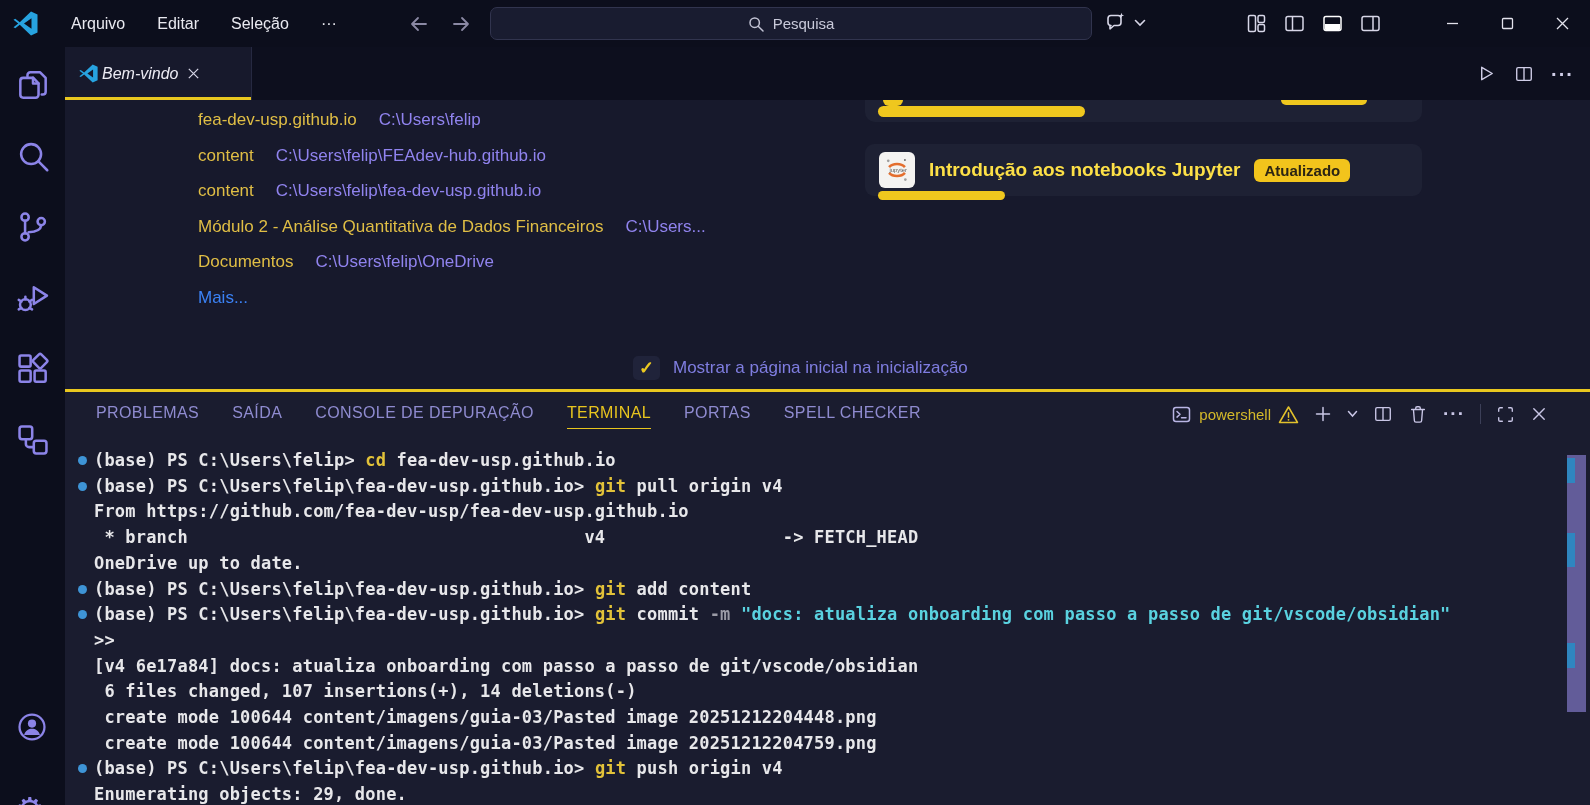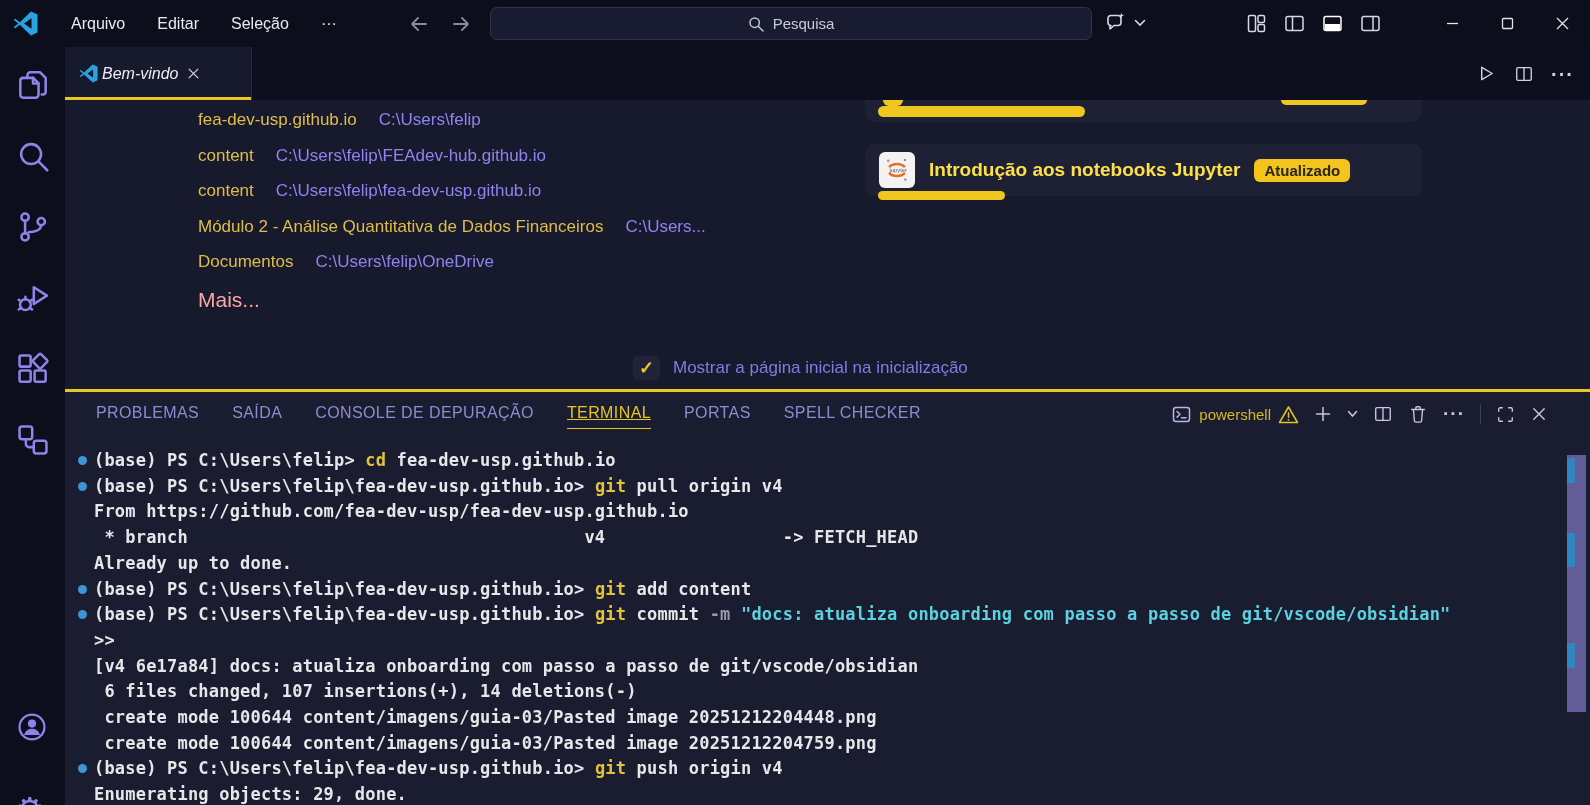--- a/index.html
+++ b/index.html
@@ -42,21 +42,21 @@
   .tab-label{color:#ecebf4;font-size:16px;font-style:italic;white-space:nowrap;}
   .tab-close{margin-left:4px;width:15px;height:15px;}
   .editor-actions{position:absolute;right:16px;top:0;height:53px;display:flex;align-items:center;gap:17px;}
   .ea-more{color:#d0cee8;font-size:20px;font-weight:bold;letter-spacing:1px;line-height:10px;}
 
   
   .welcome{position:absolute;top:53px;left:0;right:0;height:289px;overflow:hidden;}
   .recent-row{position:absolute;left:133px;display:flex;gap:22px;font-size:17px;white-space:nowrap;}
   .recent-name{color:#e0be45;cursor:pointer;}
   .recent-path{color:#9083ee;}
-  .more-link{position:absolute;left:133px;top:188px;font-size:21px;color:#fca5a5;cursor:pointer;text-align:center;}
+  .more-link{position:absolute;left:133px;top:188px;font-size:17px;color:#3b82f6;cursor:pointer;text-align:center;}
 
   .card{position:absolute;left:800px;width:557px;background:#1e2134;}
   .card1{top:0;height:22px;border-radius:0 0 10px 10px;}
   .c1-icon{position:absolute;left:18px;top:0;width:20px;height:6px;background:#efc71e;border-radius:0 0 8px 8px;}
   .c1-progress{position:absolute;left:13px;top:6px;width:207px;height:11px;background:#efc71e;border-radius:6px;}
   .c1-badge{position:absolute;left:416px;top:0;width:86px;height:5px;background:#efc71e;border-radius:0 0 5px 5px;}
   .card2{top:44px;height:52px;border-radius:9px;display:flex;align-items:center;padding:0 14px;gap:14px;box-sizing:border-box;}
   .jupyter-icon{width:36px;height:36px;background:#f4f3f1;border-radius:6px;flex:none;
                 display:flex;align-items:center;justify-content:center;}
   .card-title{color:#fde047;font-size:19px;font-weight:600;white-space:nowrap;}
@@ -66,21 +66,21 @@
   .startup{position:absolute;left:568px;top:256px;display:flex;align-items:center;gap:13px;}
   .checkmark{width:27px;height:24px;background:#20233a;border-radius:5px;color:#ecc920;font-size:18px;
              font-weight:bold;display:flex;align-items:center;justify-content:center;}
   .startup-label{color:#7f7de0;font-size:17px;}
 
   
   .panel{position:absolute;top:342px;left:0;right:0;bottom:0;background:#1a1c2f;border-top:3px solid #e9c71f;box-sizing:border-box;}
   .panel-header{position:relative;height:44px;display:flex;align-items:center;padding-left:31px;}
   .panel-tabs{display:flex;gap:33px;}
   .panel-tab{font-size:16px;letter-spacing:.4px;color:#8f8bd0;padding:5px 0 6px;cursor:pointer;white-space:nowrap;}
-  .panel-tab.active{color:#e8c51e;border-bottom:1.5px solid #e8c51e;text-decoration:underline;}
+  .panel-tab.active{color:#e8c51e;border-bottom:1.5px solid #e8c51e;}
   .panel-controls{position:absolute;right:42px;top:0;height:44px;display:flex;align-items:center;gap:15px;}
   .shell-chip{display:flex;align-items:center;gap:7px;}
   .shell-label{color:#d4b92a;font-size:15px;}
   .pc-more{color:#c9c6e6;font-size:19px;font-weight:bold;letter-spacing:1px;line-height:8px;}
   .pc-sep{width:1px;height:20px;background:#3c3f58;}
 
   .terminal{position:absolute;top:44px;left:0;right:24px;bottom:0;padding:12px 0 0 29px;overflow:hidden;
             font-family:"DejaVu Sans Mono","Liberation Mono",monospace;font-size:17px;font-weight:bold;
             letter-spacing:.2px;line-height:25.7px;color:#e7e7ea;}
   .term-line{white-space:pre;position:relative;}
@@ -395,21 +395,21 @@
                 </svg>
             </span>
           </div>
         </div>
 
         <div class="terminal">
             <div class="term-line"><span class="dot"></span><span class="seg-w">(base) PS C:\Users\felip&gt; </span><span class="seg-y">cd</span><span class="seg-w"> fea-dev-usp.github.io</span></div>
             <div class="term-line"><span class="dot"></span><span class="seg-w">(base) PS C:\Users\felip\fea-dev-usp.github.io&gt; </span><span class="seg-y">git</span><span class="seg-w"> pull origin v4</span></div>
             <div class="term-line"><span class="seg-w">From https://github.com/fea-dev-usp/fea-dev-usp.github.io</span></div>
             <div class="term-line"><span class="seg-w"> * branch                                      v4                 -&gt; FETCH_HEAD</span></div>
-            <div class="term-line"><span class="seg-w">Already up to done.</span></div>
+            <div class="term-line"><span class="seg-w">OneDrive up to date.</span></div>
             <div class="term-line"><span class="dot"></span><span class="seg-w">(base) PS C:\Users\felip\fea-dev-usp.github.io&gt; </span><span class="seg-y">git</span><span class="seg-w"> add content</span></div>
             <div class="term-line"><span class="dot"></span><span class="seg-w">(base) PS C:\Users\felip\fea-dev-usp.github.io&gt; </span><span class="seg-y">git</span><span class="seg-w"> commit </span><span class="seg-d">-m</span><span class="seg-w"> </span><span class="seg-c">"docs: atualiza onboarding com passo a passo de git/vscode/obsidian"</span></div>
             <div class="term-line"><span class="seg-w">&gt;&gt;</span></div>
             <div class="term-line"><span class="seg-w">[v4 6e17a84] docs: atualiza onboarding com passo a passo de git/vscode/obsidian</span></div>
             <div class="term-line"><span class="seg-w"> 6 files changed, 107 insertions(+), 14 deletions(-)</span></div>
             <div class="term-line"><span class="seg-w"> create mode 100644 content/imagens/guia-03/Pasted image 20251212204448.png</span></div>
             <div class="term-line"><span class="seg-w"> create mode 100644 content/imagens/guia-03/Pasted image 20251212204759.png</span></div>
             <div class="term-line"><span class="dot"></span><span class="seg-w">(base) PS C:\Users\felip\fea-dev-usp.github.io&gt; </span><span class="seg-y">git</span><span class="seg-w"> push origin v4</span></div>
             <div class="term-line"><span class="seg-w">Enumerating objects: 29, done.</span></div>
           </div>

